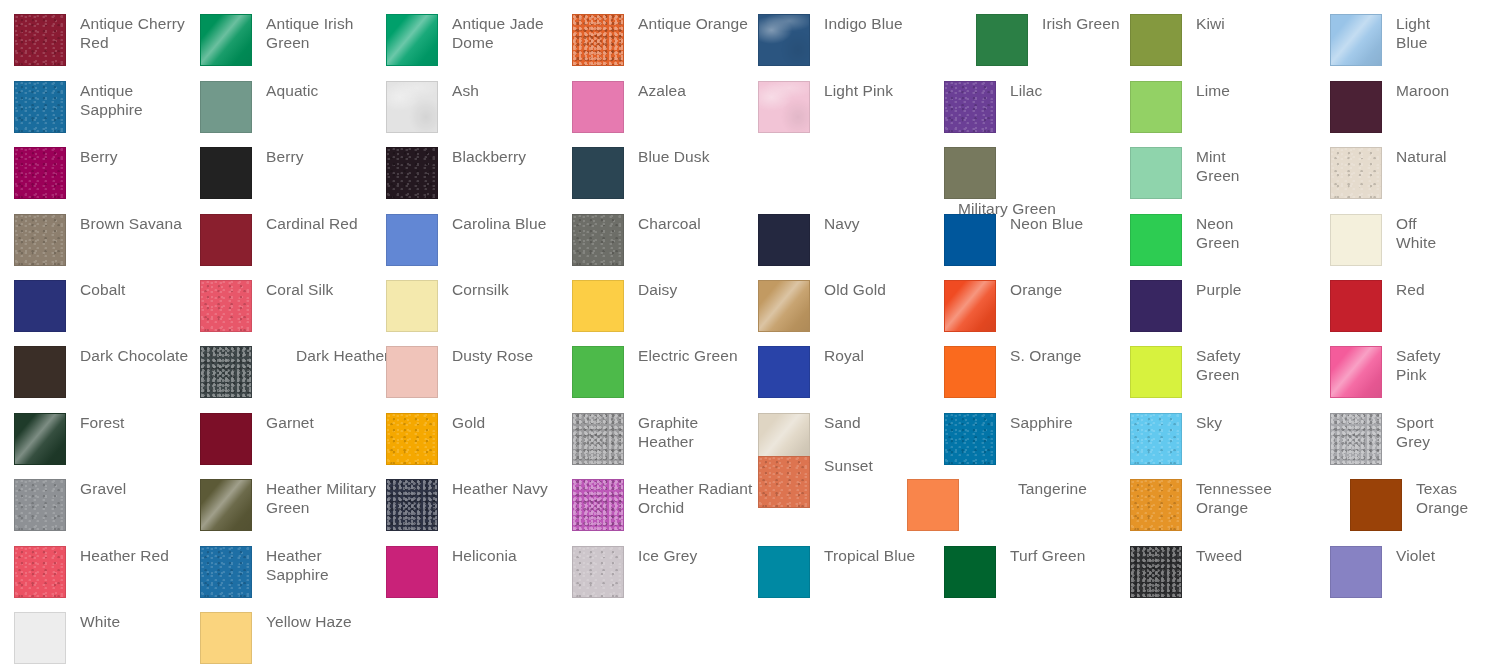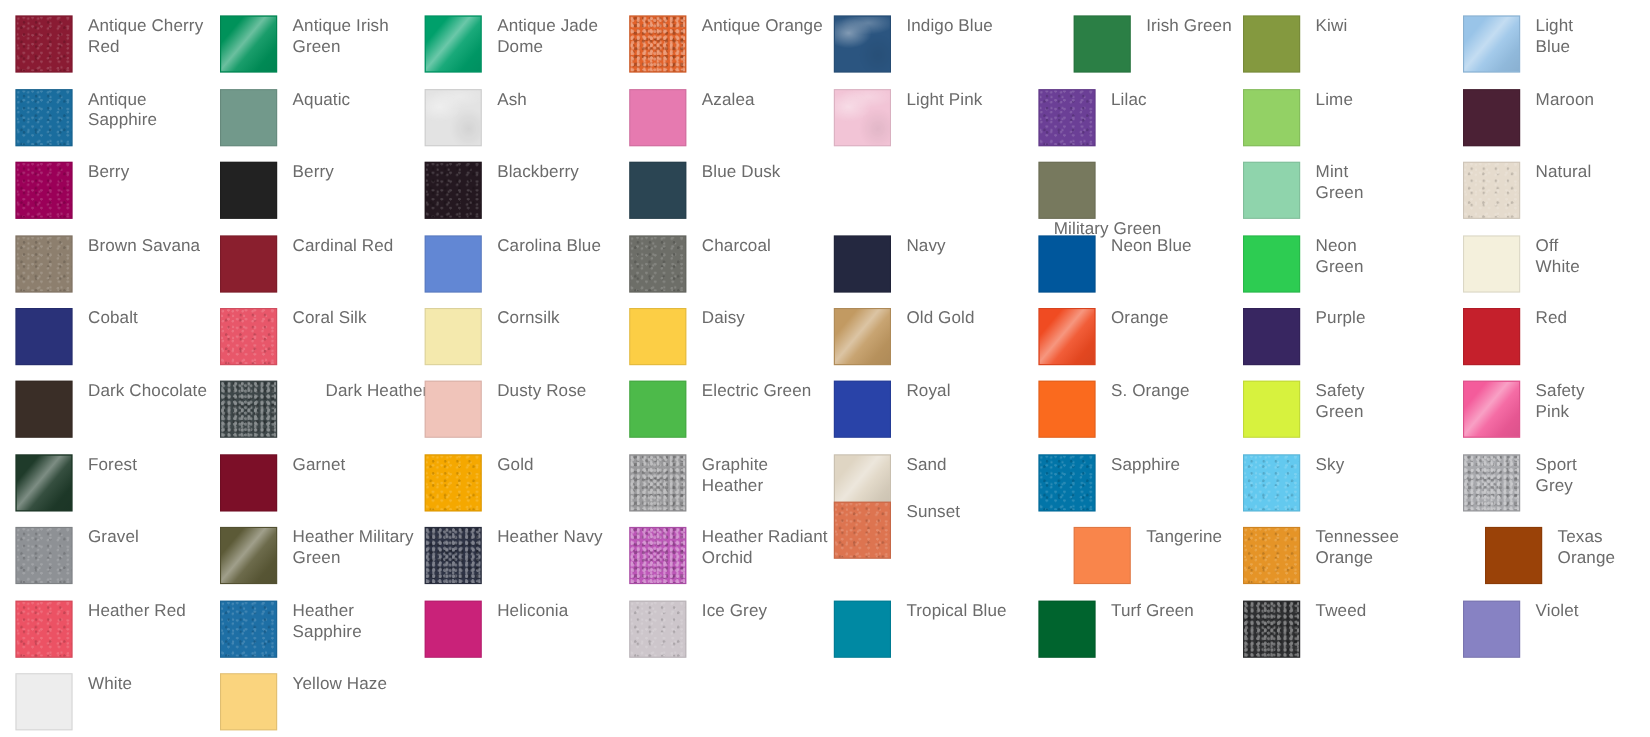--- a/index.html
+++ b/index.html
@@ -468,21 +468,21 @@
         <div class="tex tex-heather"></div>
       </div>
       <div class="swatch-label two-line">Heather Radiant Orchid</div>
     </div>
     <div class="swatch-item" style="left: 758px; top: 456px;">
       <div class="swatch-chip" title="Sunset" style="background: rgb(221, 116, 80); width: 52px; height: 52px; flex-basis: 52px;">
         <div class="tex tex-fabric"></div>
       </div>
       <div class="swatch-label two-line">Sunset</div>
     </div>
-    <div class="swatch-item" style="left: 976px; top: 479px;">
+    <div class="swatch-item" style="left: 907px; top: 479px; gap: 45px;">
       <div class="swatch-chip" title="Tangerine" style="background: rgb(249, 133, 75); width: 52px; height: 52px; flex-basis: 52px;">
         <div class="tex tex-plain"></div>
       </div>
       <div class="swatch-label two-line">Tangerine</div>
     </div>
     <div class="swatch-item" style="left: 1130px; top: 479px;">
       <div class="swatch-chip" title="Tennessee Orange" style="background: rgb(229, 148, 39); width: 52px; height: 52px; flex-basis: 52px;">
         <div class="tex tex-fabric"></div>
       </div>
       <div class="swatch-label two-line">Tennessee Orange</div>

